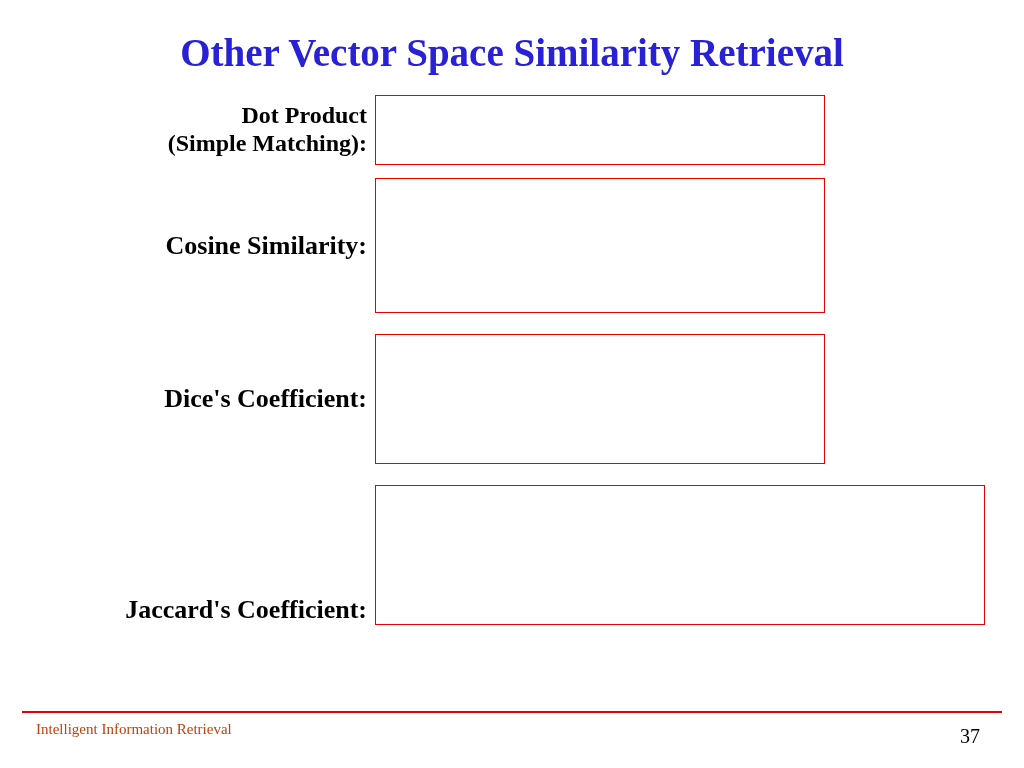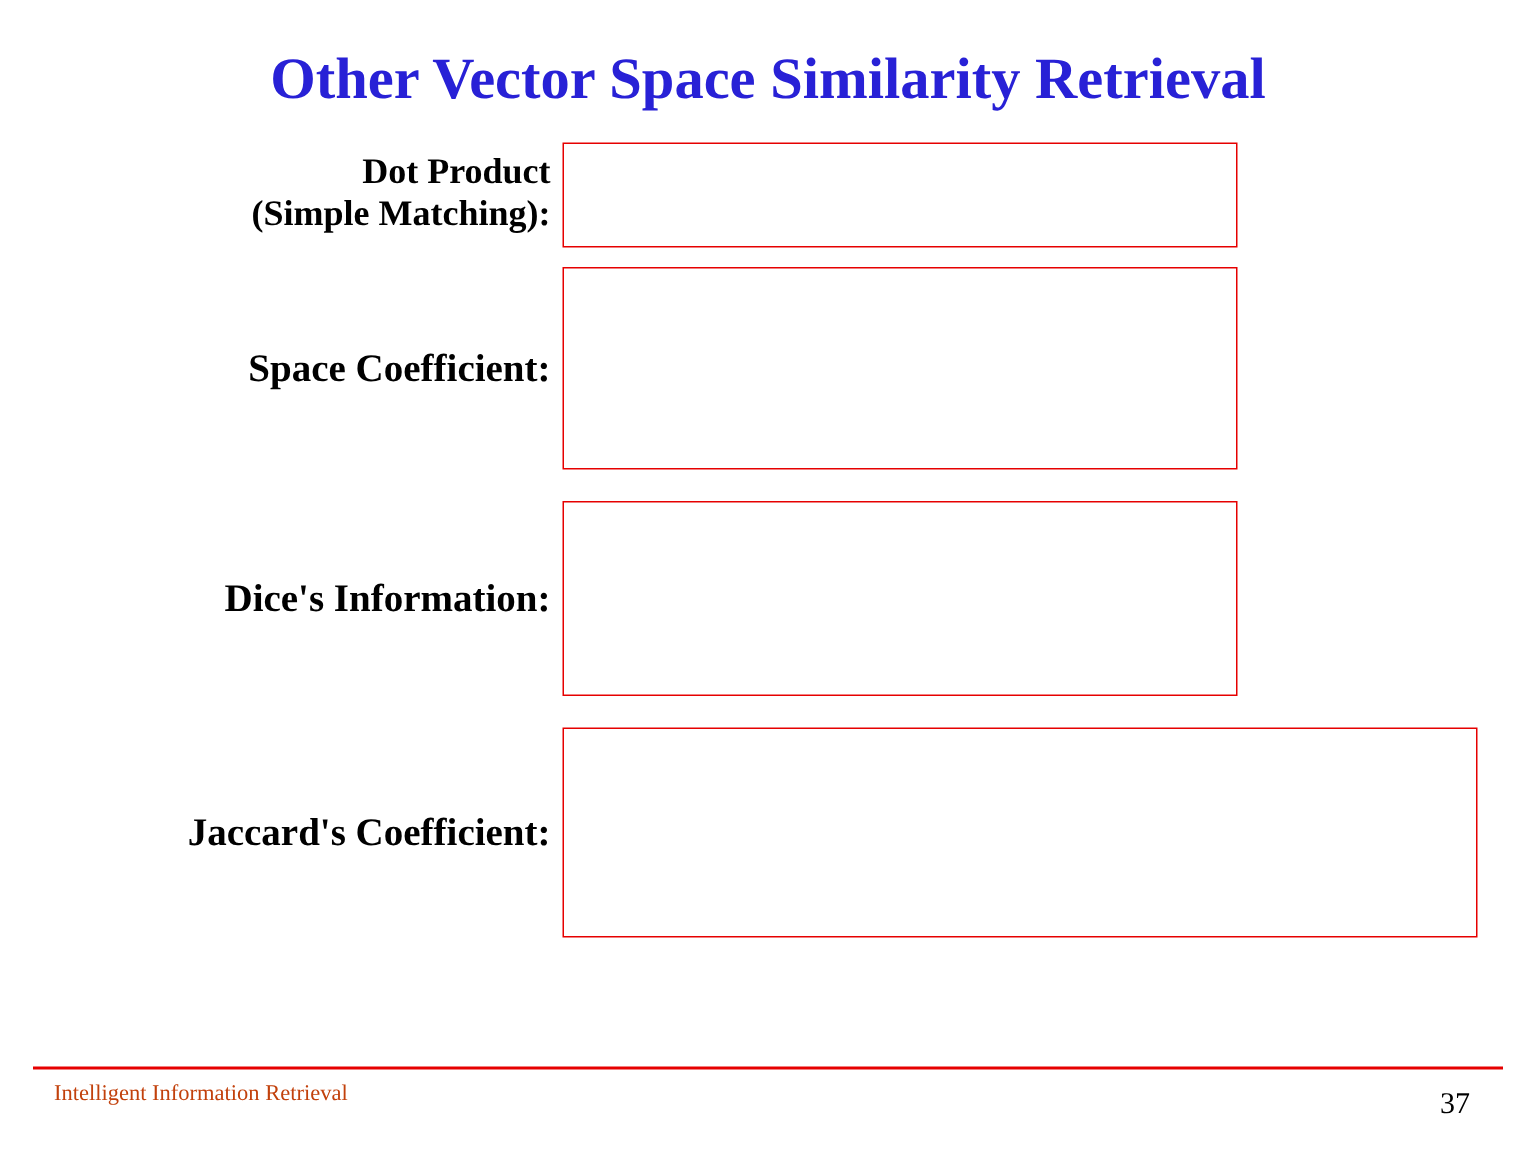--- a/index.html
+++ b/index.html
@@ -70,30 +70,30 @@
 <div class="title">Other Vector Space Similarity Retrieval</div>
 
 <div class="rows">
   <div class="row" style="top:8px;">
     <div class="label label-md" style="white-space:pre-line;">Dot Product
 (Simple Matching):</div>
     <div class="box" style="width:450px;height:70px;"></div>
   </div>
 
   <div class="row" style="top:91px;">
-    <div class="label label-lg">Space Coefficient:</div>
+    <div class="label label-lg">Cosine Similarity:</div>
     <div class="box" style="width:450px;height:135px;"></div>
   </div>
 
   <div class="row" style="top:247px;">
-    <div class="label label-lg">Dice's Information:</div>
+    <div class="label label-lg">Dice's Coefficient:</div>
     <div class="box" style="width:450px;height:130px;"></div>
   </div>
 
-  <div class="row" style="top:398px;">
+  <div class="row" style="top:398px;align-items:flex-end;">
     <div class="label label-lg">Jaccard's Coefficient:</div>
     <div class="box" style="width:610px;height:140px;"></div>
   </div>
 </div>
 
 <div class="footer-line"></div>
 <div class="footer-left">Intelligent Information Retrieval</div>
 <div class="footer-right">37</div>
 
 </body></html>

